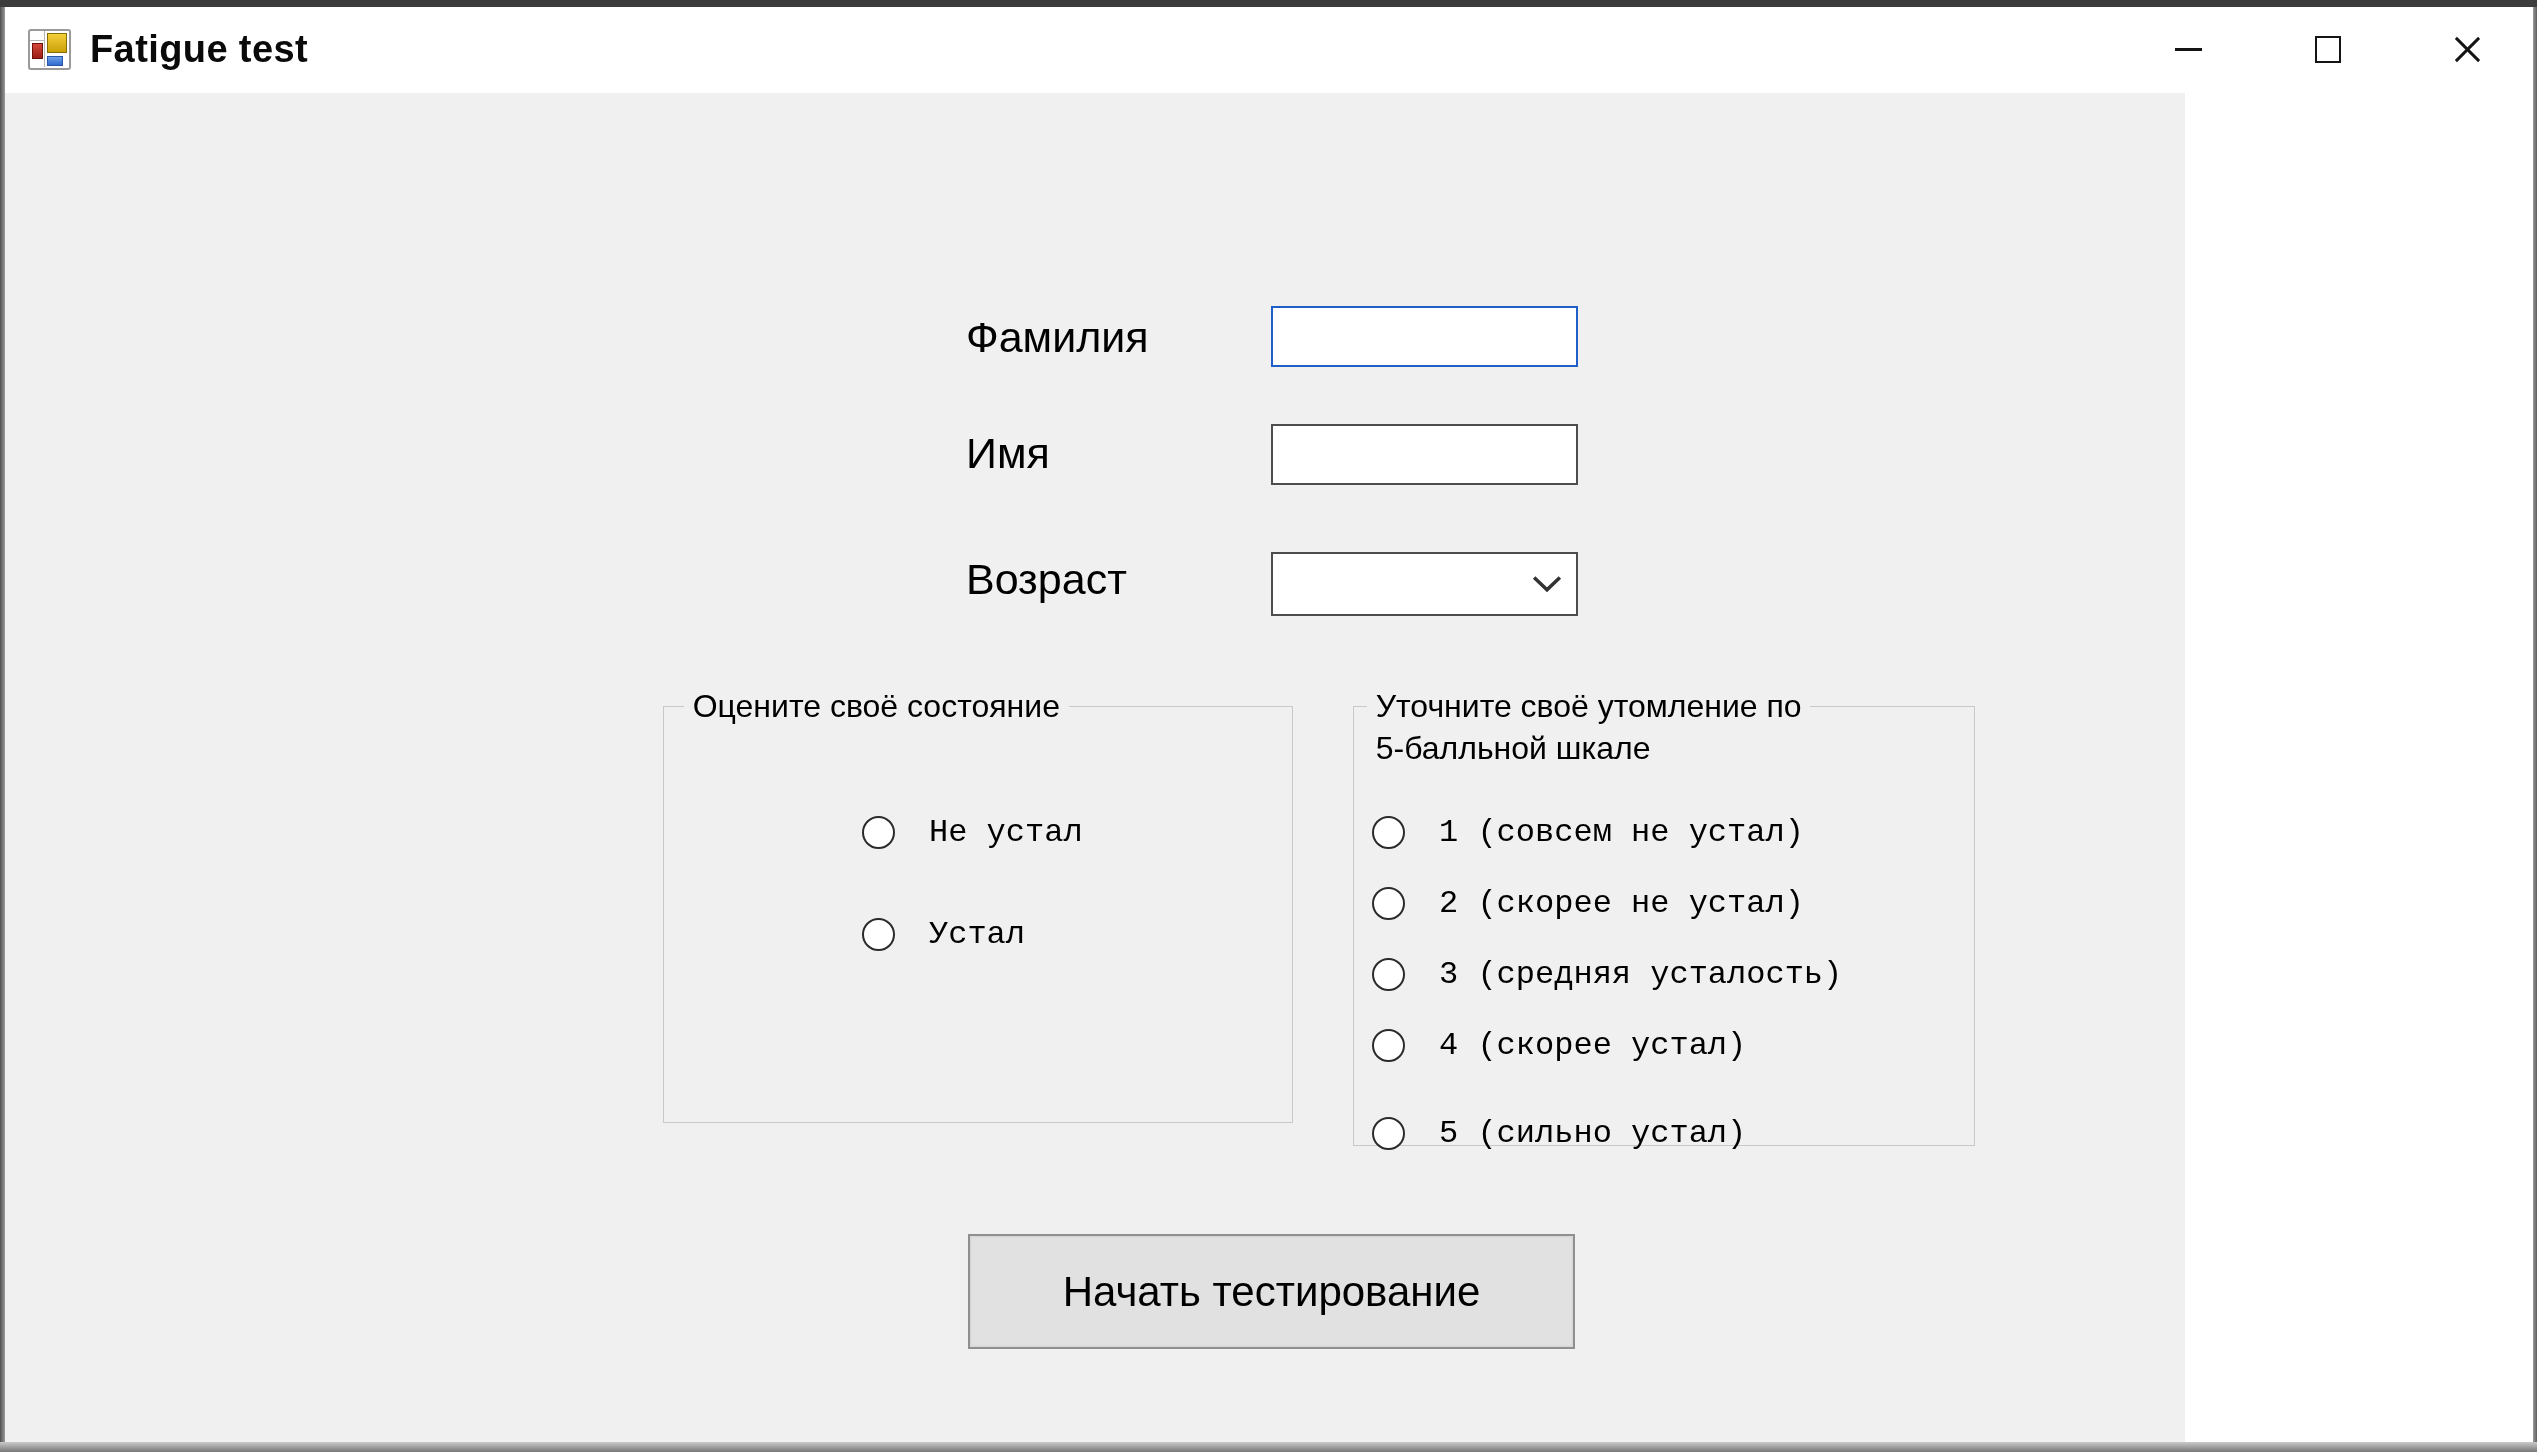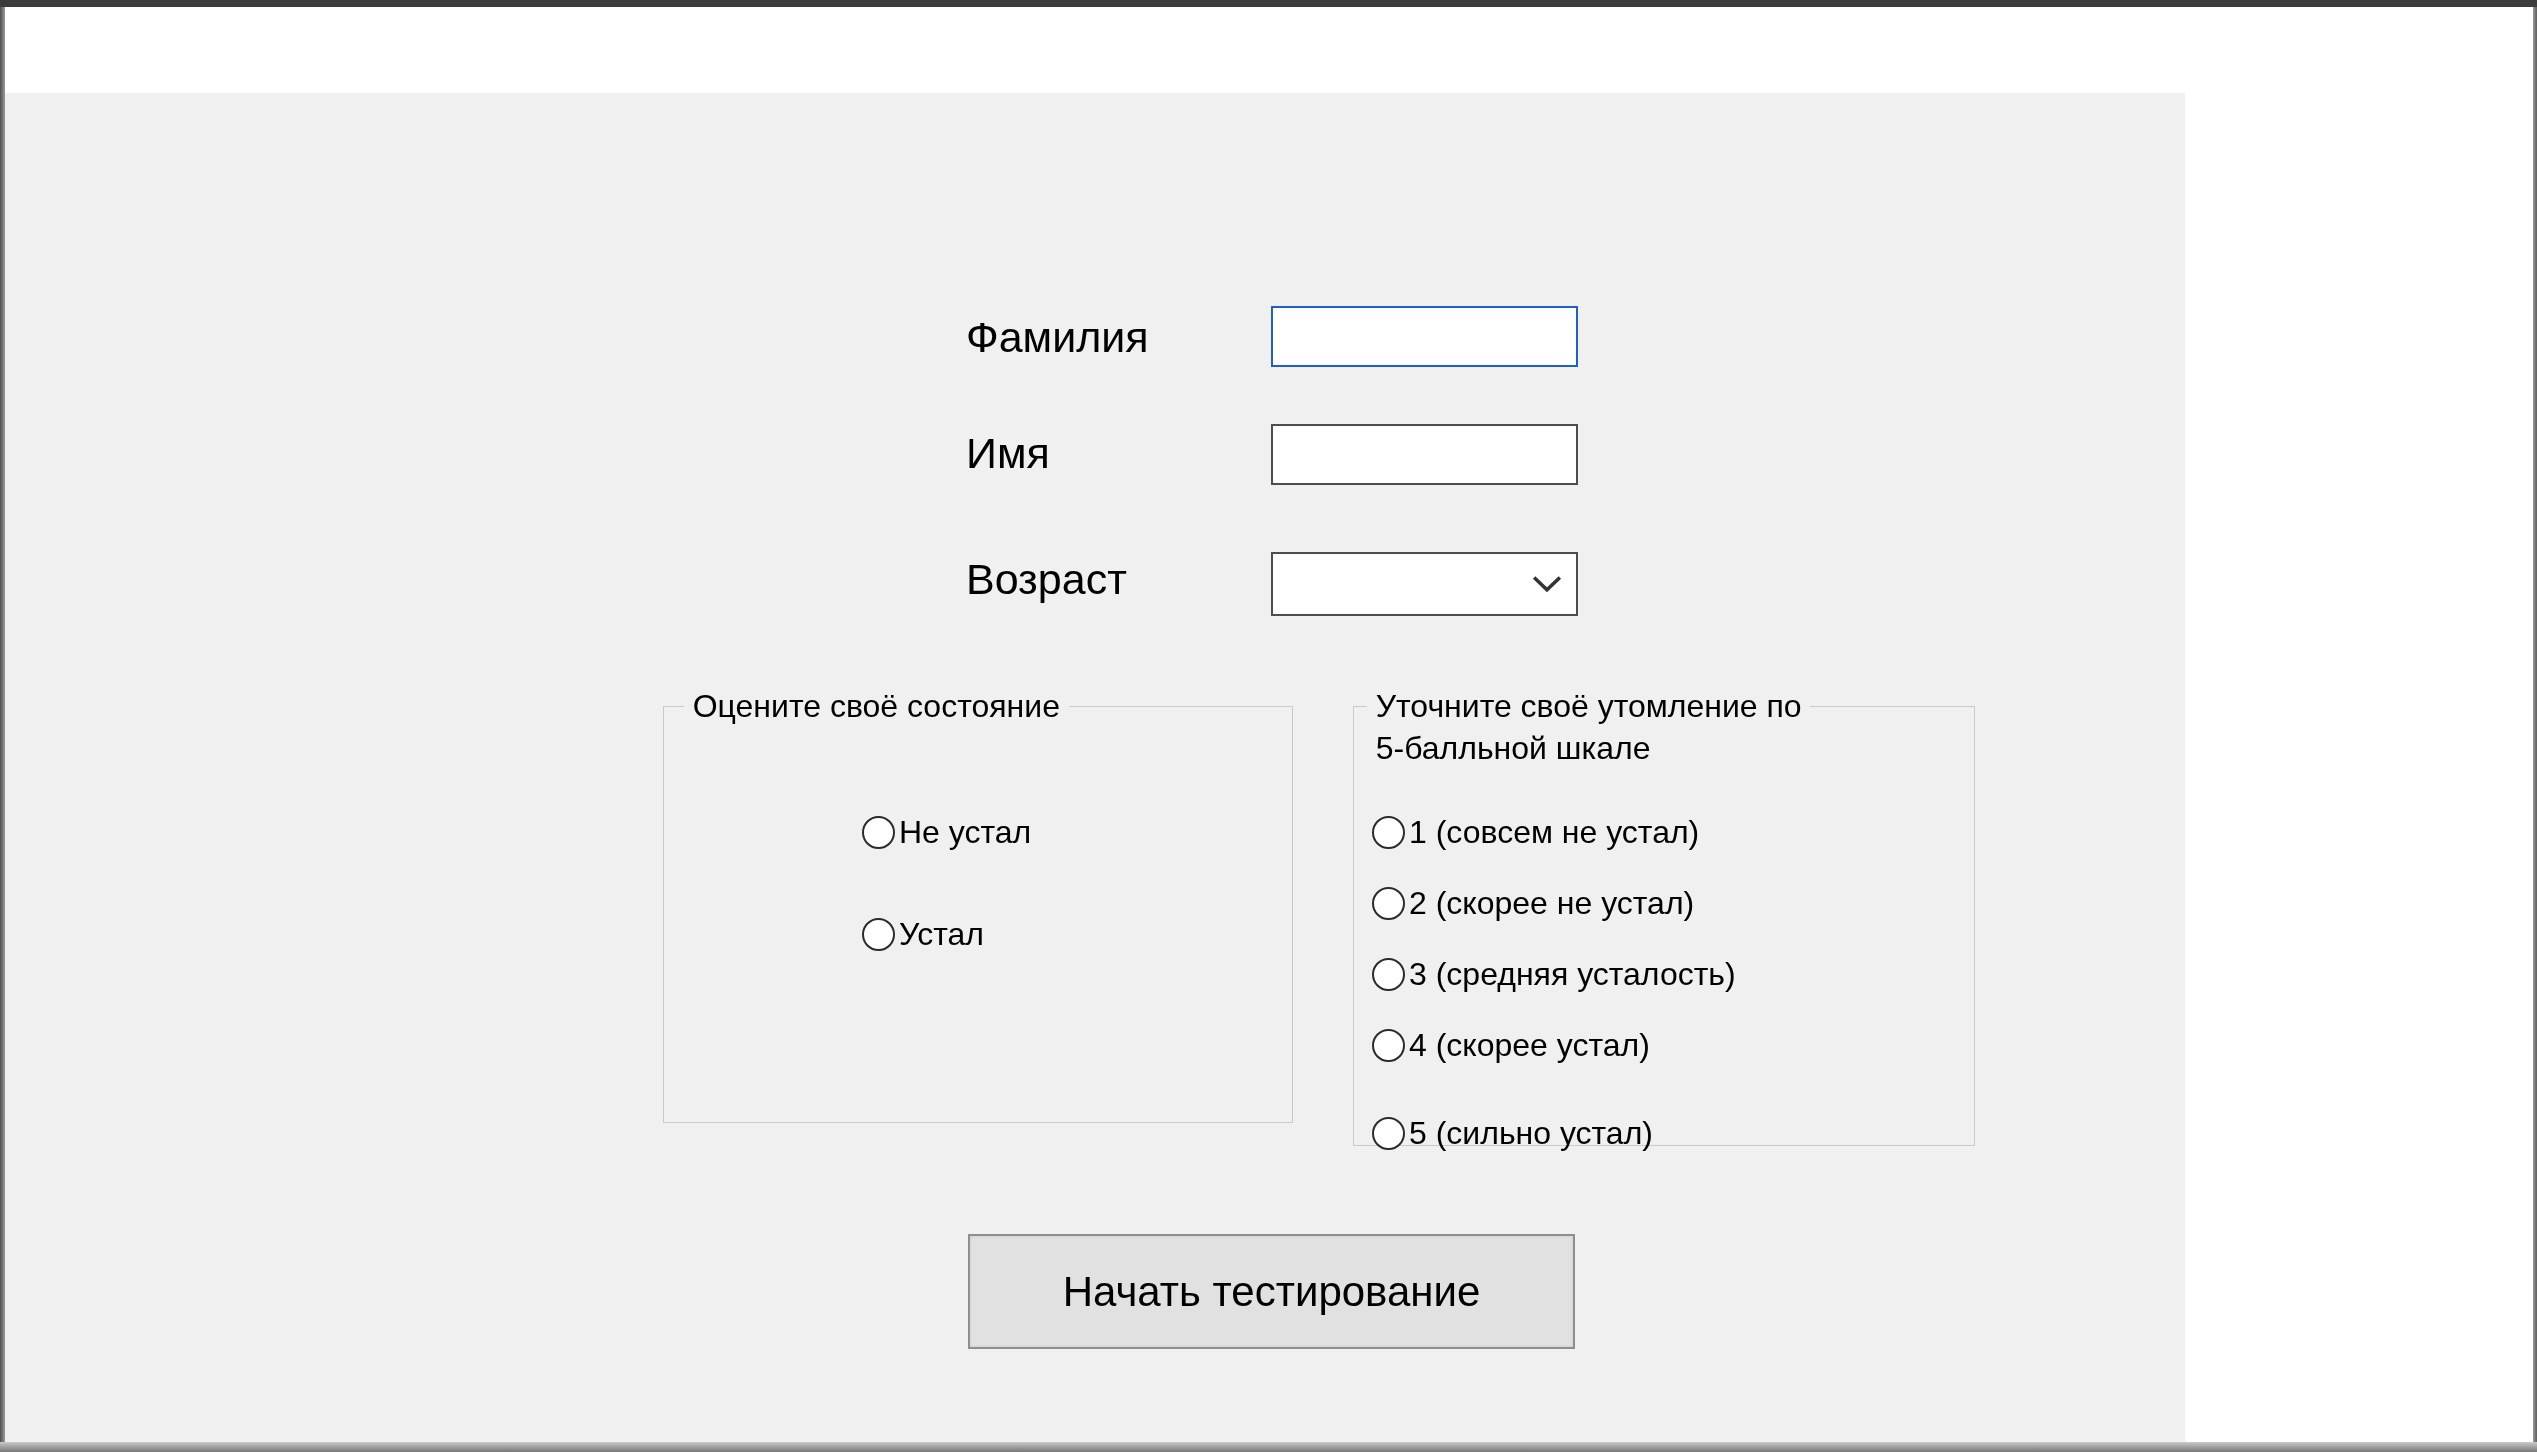--- a/index.html
+++ b/index.html
@@ -49,40 +49,63 @@
 
   .groupbox{position:absolute;border:1.4px solid #c9c9c9;box-sizing:border-box;}
   .gb-state{left:658px;top:613px;width:630px;height:417px;}
   .gb-scale{left:1348px;top:613px;width:622px;height:440px;}
   .legend{position:absolute;top:-22px;background:#f0f0f0;padding:0 8.7px;font-size:32px;line-height:42px;color:#000;white-space:nowrap;}
   .gb-state .legend{left:20px;}
   .gb-scale .legend{left:13px;}
 
   .radio-row{position:absolute;display:flex;align-items:center;height:39px;cursor:default;}
   .radio-circle{width:33px;height:33px;border:2.9px solid #2b2b2b;border-radius:50%;background:#ffffff;box-sizing:border-box;flex:0 0 auto;}
-  .radio-label{margin-left:4px;font-size:32px;color:#000;white-space:nowrap;}
+  .radio-label{margin-left:34px;font-size:32px;color:#000;white-space:nowrap;font-family:Liberation Mono, monospace;}
   .gb-state .radio-row{left:198px;}
   .rs-1{top:106px;}
   .rs-2{top:208px;align-items:center;}
   .gb-scale .radio-row{left:18px;}
   .rc-1{top:106px;}
   .rc-2{top:177px;}
   .rc-3{top:248px;}
   .rc-4{top:319px;}
   .rc-5{top:407px;}
 
   .start-btn{position:absolute;left:963px;top:1141px;width:607px;height:115px;box-sizing:border-box;background:#e1e1e1;border:2.9px solid #8f8f8f;box-shadow:inset 0 0 0 1.4px #d7d7d7;font-family:"Liberation Sans",sans-serif;font-size:42px;color:#000;}
 </style>
 </head>
 <body>
 
 <div id="screen">
 
   <div class="top-strip"></div>
 
+  <div class="titlebar">
+    <div class="app-icon">
+      <span class="sq grid-v"></span>
+      <span class="sq grid-h"></span>
+      <span class="sq sq-gold"></span>
+      <span class="sq sq-red"></span>
+      <span class="sq sq-blue"></span>
+    </div>
+    <div class="title-text">Fatigue test</div>
+
+    <div class="winbtn btn-min">
+      <span class="glyph-min"></span>
+    </div>
+    <div class="winbtn btn-max">
+      <span class="glyph-max"></span>
+    </div>
+    <div class="winbtn btn-close">
+      <svg width="29" height="29" viewBox="0 0 40 40">
+        <line x1="4" y1="4" x2="36" y2="36" stroke="#141414" stroke-width="4"></line>
+        <line x1="36" y1="4" x2="4" y2="36" stroke="#141414" stroke-width="4"></line>
+      </svg>
+    </div>
+  </div>
 
   <div class="client">
 
     <label class="flabel lbl-surname">Фамилия</label>
     <input class="tbox focused in-surname" type="text" value="" style="">
 
     <label class="flabel lbl-name">Имя</label>
     <input class="tbox in-name" type="text" value="" style="">
 
     <label class="flabel lbl-age">Возраст</label>

